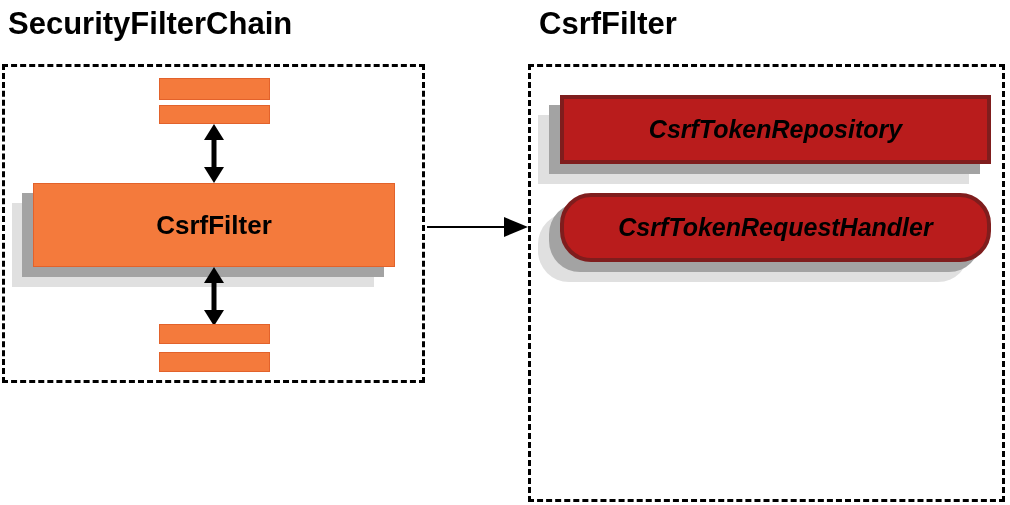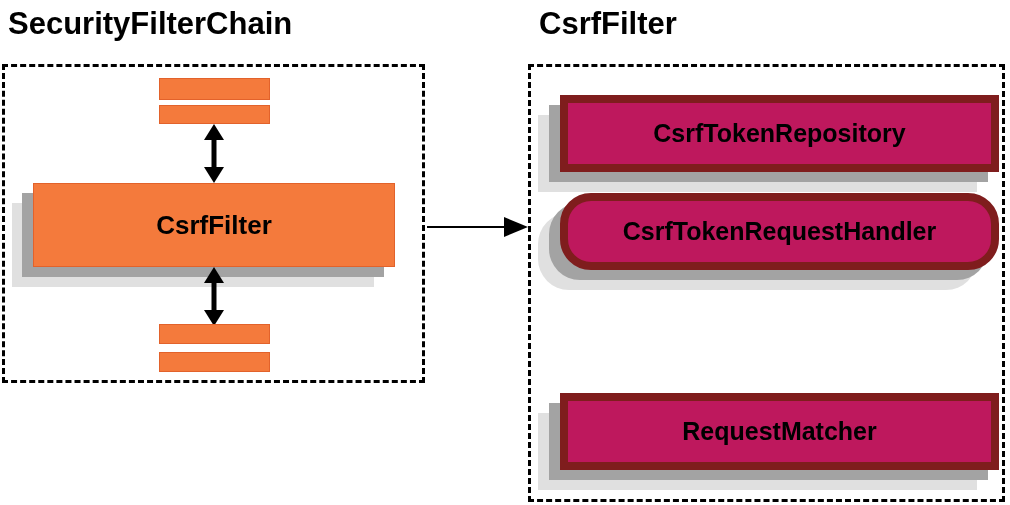--- a/index.html
+++ b/index.html
@@ -81,30 +81,31 @@
     top: 212px;
     width: 102px;
     height: 30px;
   }
 
   .component-box {
     position: absolute;
     left: 560px;
     width: 423px;
     height: 61px;
-    background: #be185d;
-    border: 8px solid #7f1d1d;
+    background: #b91c1c;
+    border: 4px solid #7f1d1d;
     box-sizing: content-box;
     box-shadow: -11px 10px 0 #A3A3A3, -22px 20px 0 #E0E0E0;
     display: flex;
     align-items: center;
     justify-content: center;
     font-size: 25px;
     font-weight: bold;
     color: #000000;
+    font-style: italic;
   }
   .component-1 { top: 95px; }
   .component-2 { top: 193px; border-radius: 31px; }
   .component-3 { top: 294px; }
   .component-4 { top: 393px; }
 </style>
 </head>
 <body>
 
 <div class="diagram">
@@ -146,17 +147,14 @@
 
   <div class="component-box component-1">
     <span>CsrfTokenRepository</span>
   </div>
 
   <div class="component-box component-2">
     <span>CsrfTokenRequestHandler</span>
   </div>
 
 
-  <div class="component-box component-4">
-    <span>RequestMatcher</span>
-  </div>
 
 </div>
 
 </body></html>

